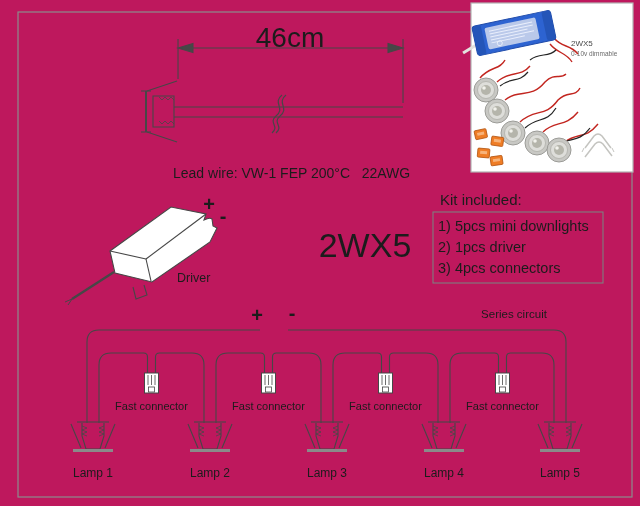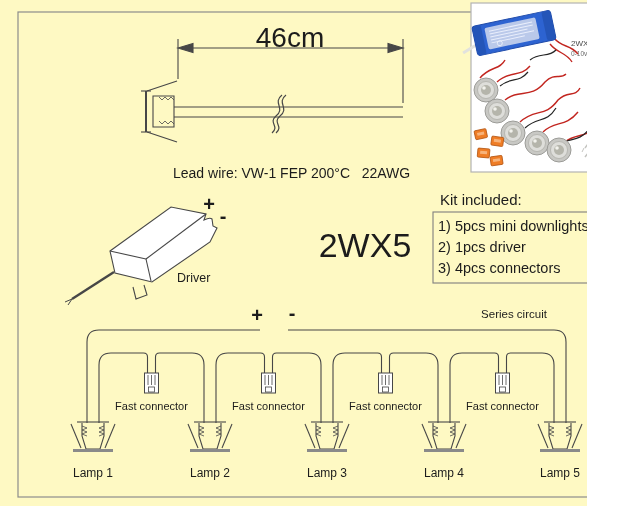--- a/index.html
+++ b/index.html
@@ -1,16 +1,16 @@
 <!DOCTYPE html>
 <html><head>
 <meta charset="utf-8">
 <style>
   html,body{margin:0;padding:0;background:#ffffff;}
-  .page{position:relative;width:587px;height:506px;background:#fef9c3;overflow:hidden;}
+  .page{position:relative;width:640px;height:506px;background:#be185d;overflow:hidden;}
   svg{position:absolute;left:0;top:0;}
   text{font-family:"Liberation Sans","DejaVu Sans",sans-serif;fill:#1c1c1c;white-space:pre;}
   .bold{font-weight:bold;}
   .mid{text-anchor:middle;}
 </style>
 </head>
 <body>
 
 <div class="page">
 <svg width="640" height="506" viewBox="0 0 640 506" xmlns="http://www.w3.org/2000/svg">

